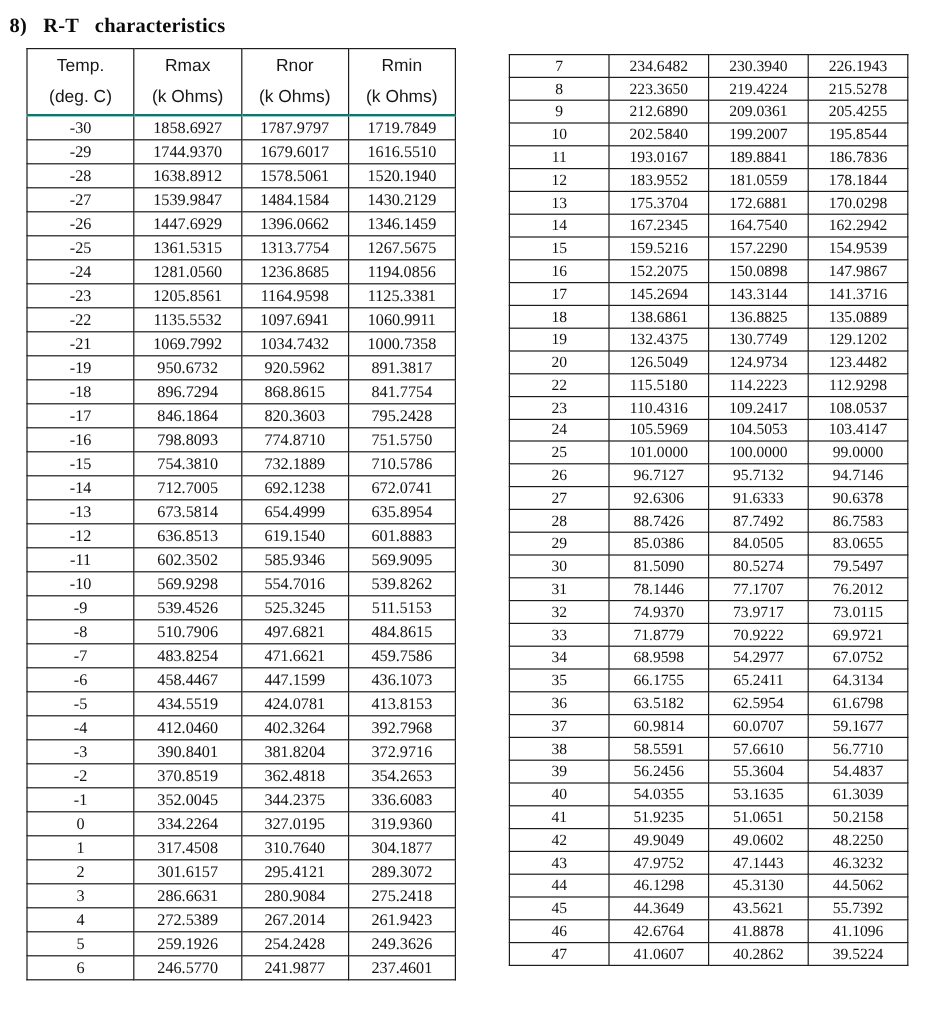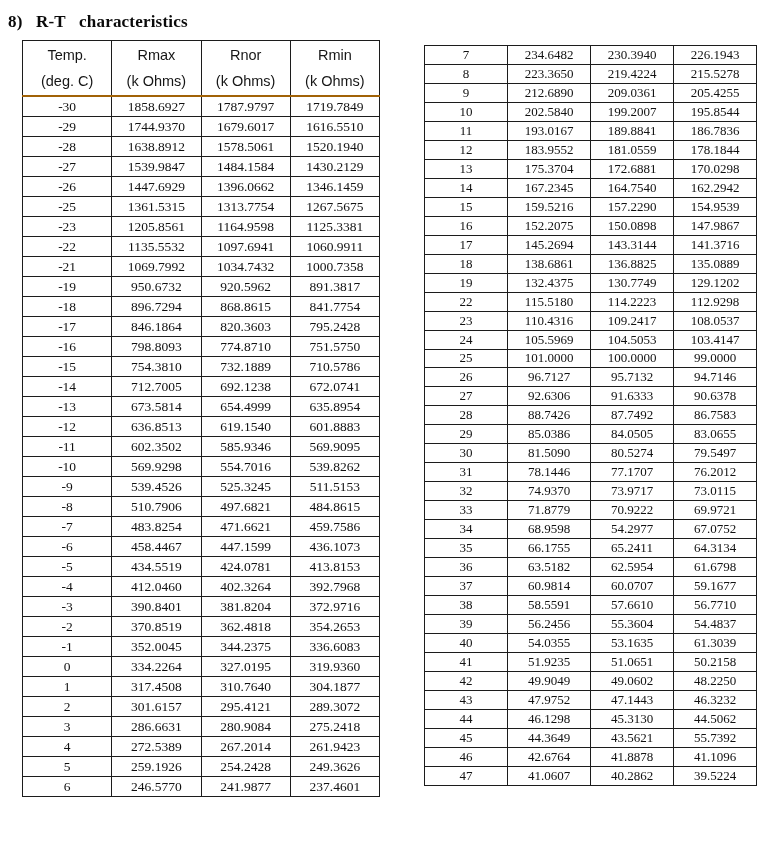--- a/index.html
+++ b/index.html
@@ -52,21 +52,21 @@
     vertical-align: middle;
     padding: 0;
     overflow: hidden;
     white-space: nowrap;
   }
   .left-table th {
     font-family: "Liberation Sans", sans-serif;
     font-weight: normal;
     font-size: 14.5px;
     height: 54px;
-    border-bottom: 2px solid #a16207;
+    border-bottom: 2px solid #0f766e;
     color: #161616;
   }
   .left-table th .hline {
     line-height: 26px;
   }
   .left-table td {
     height: 19px;
     font-family: "Liberation Serif", serif;
     font-size: 13.5px;
   }
@@ -135,20 +135,26 @@
           <td>1396.0662</td>
           <td>1346.1459</td>
         </tr>
         <tr>
           <td>-25</td>
           <td>1361.5315</td>
           <td>1313.7754</td>
           <td>1267.5675</td>
         </tr>
         <tr>
+          <td>-24</td>
+          <td>1281.0560</td>
+          <td>1236.8685</td>
+          <td>1194.0856</td>
+        </tr>
+        <tr>
           <td>-23</td>
           <td>1205.8561</td>
           <td>1164.9598</td>
           <td>1125.3381</td>
         </tr>
         <tr>
           <td>-22</td>
           <td>1135.5532</td>
           <td>1097.6941</td>
           <td>1060.9911</td>
@@ -390,20 +396,26 @@
           <td>18</td>
           <td>138.6861</td>
           <td>136.8825</td>
           <td>135.0889</td>
         </tr>
         <tr>
           <td>19</td>
           <td>132.4375</td>
           <td>130.7749</td>
           <td>129.1202</td>
+        </tr>
+        <tr>
+          <td>20</td>
+          <td>126.5049</td>
+          <td>124.9734</td>
+          <td>123.4482</td>
         </tr>
         <tr>
           <td>22</td>
           <td>115.5180</td>
           <td>114.2223</td>
           <td>112.9298</td>
         </tr>
         <tr>
           <td>23</td>
           <td>110.4316</td>

